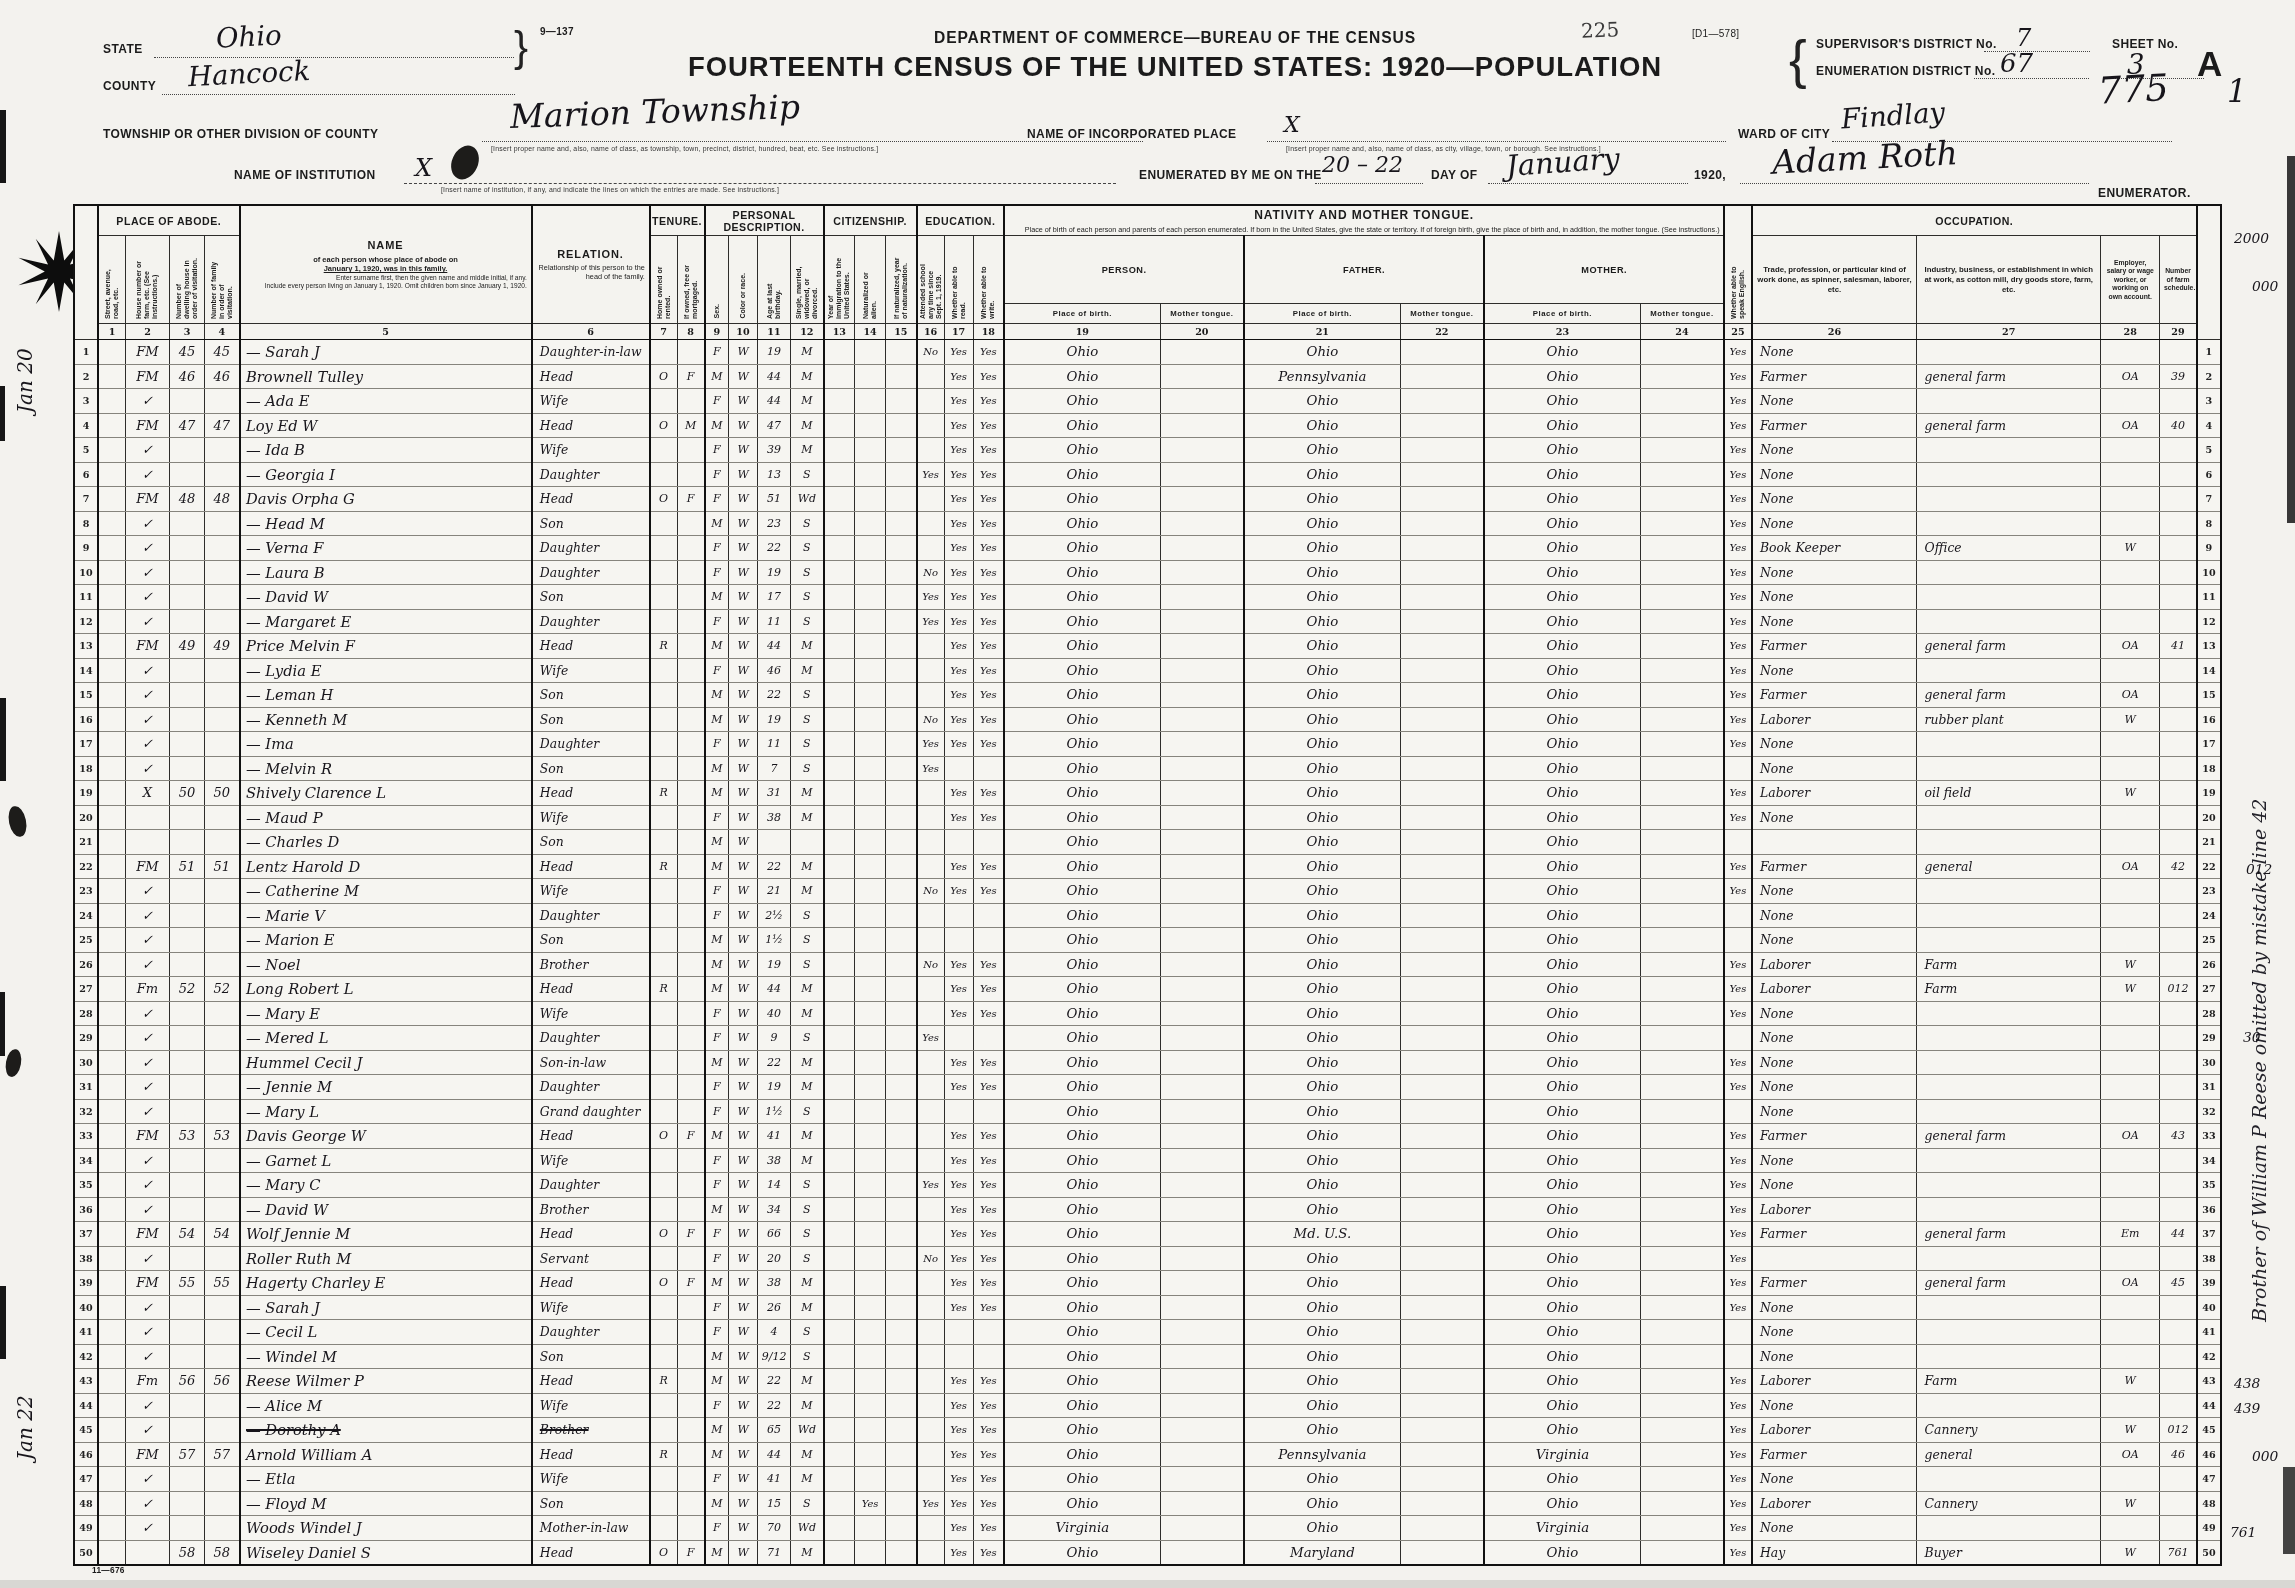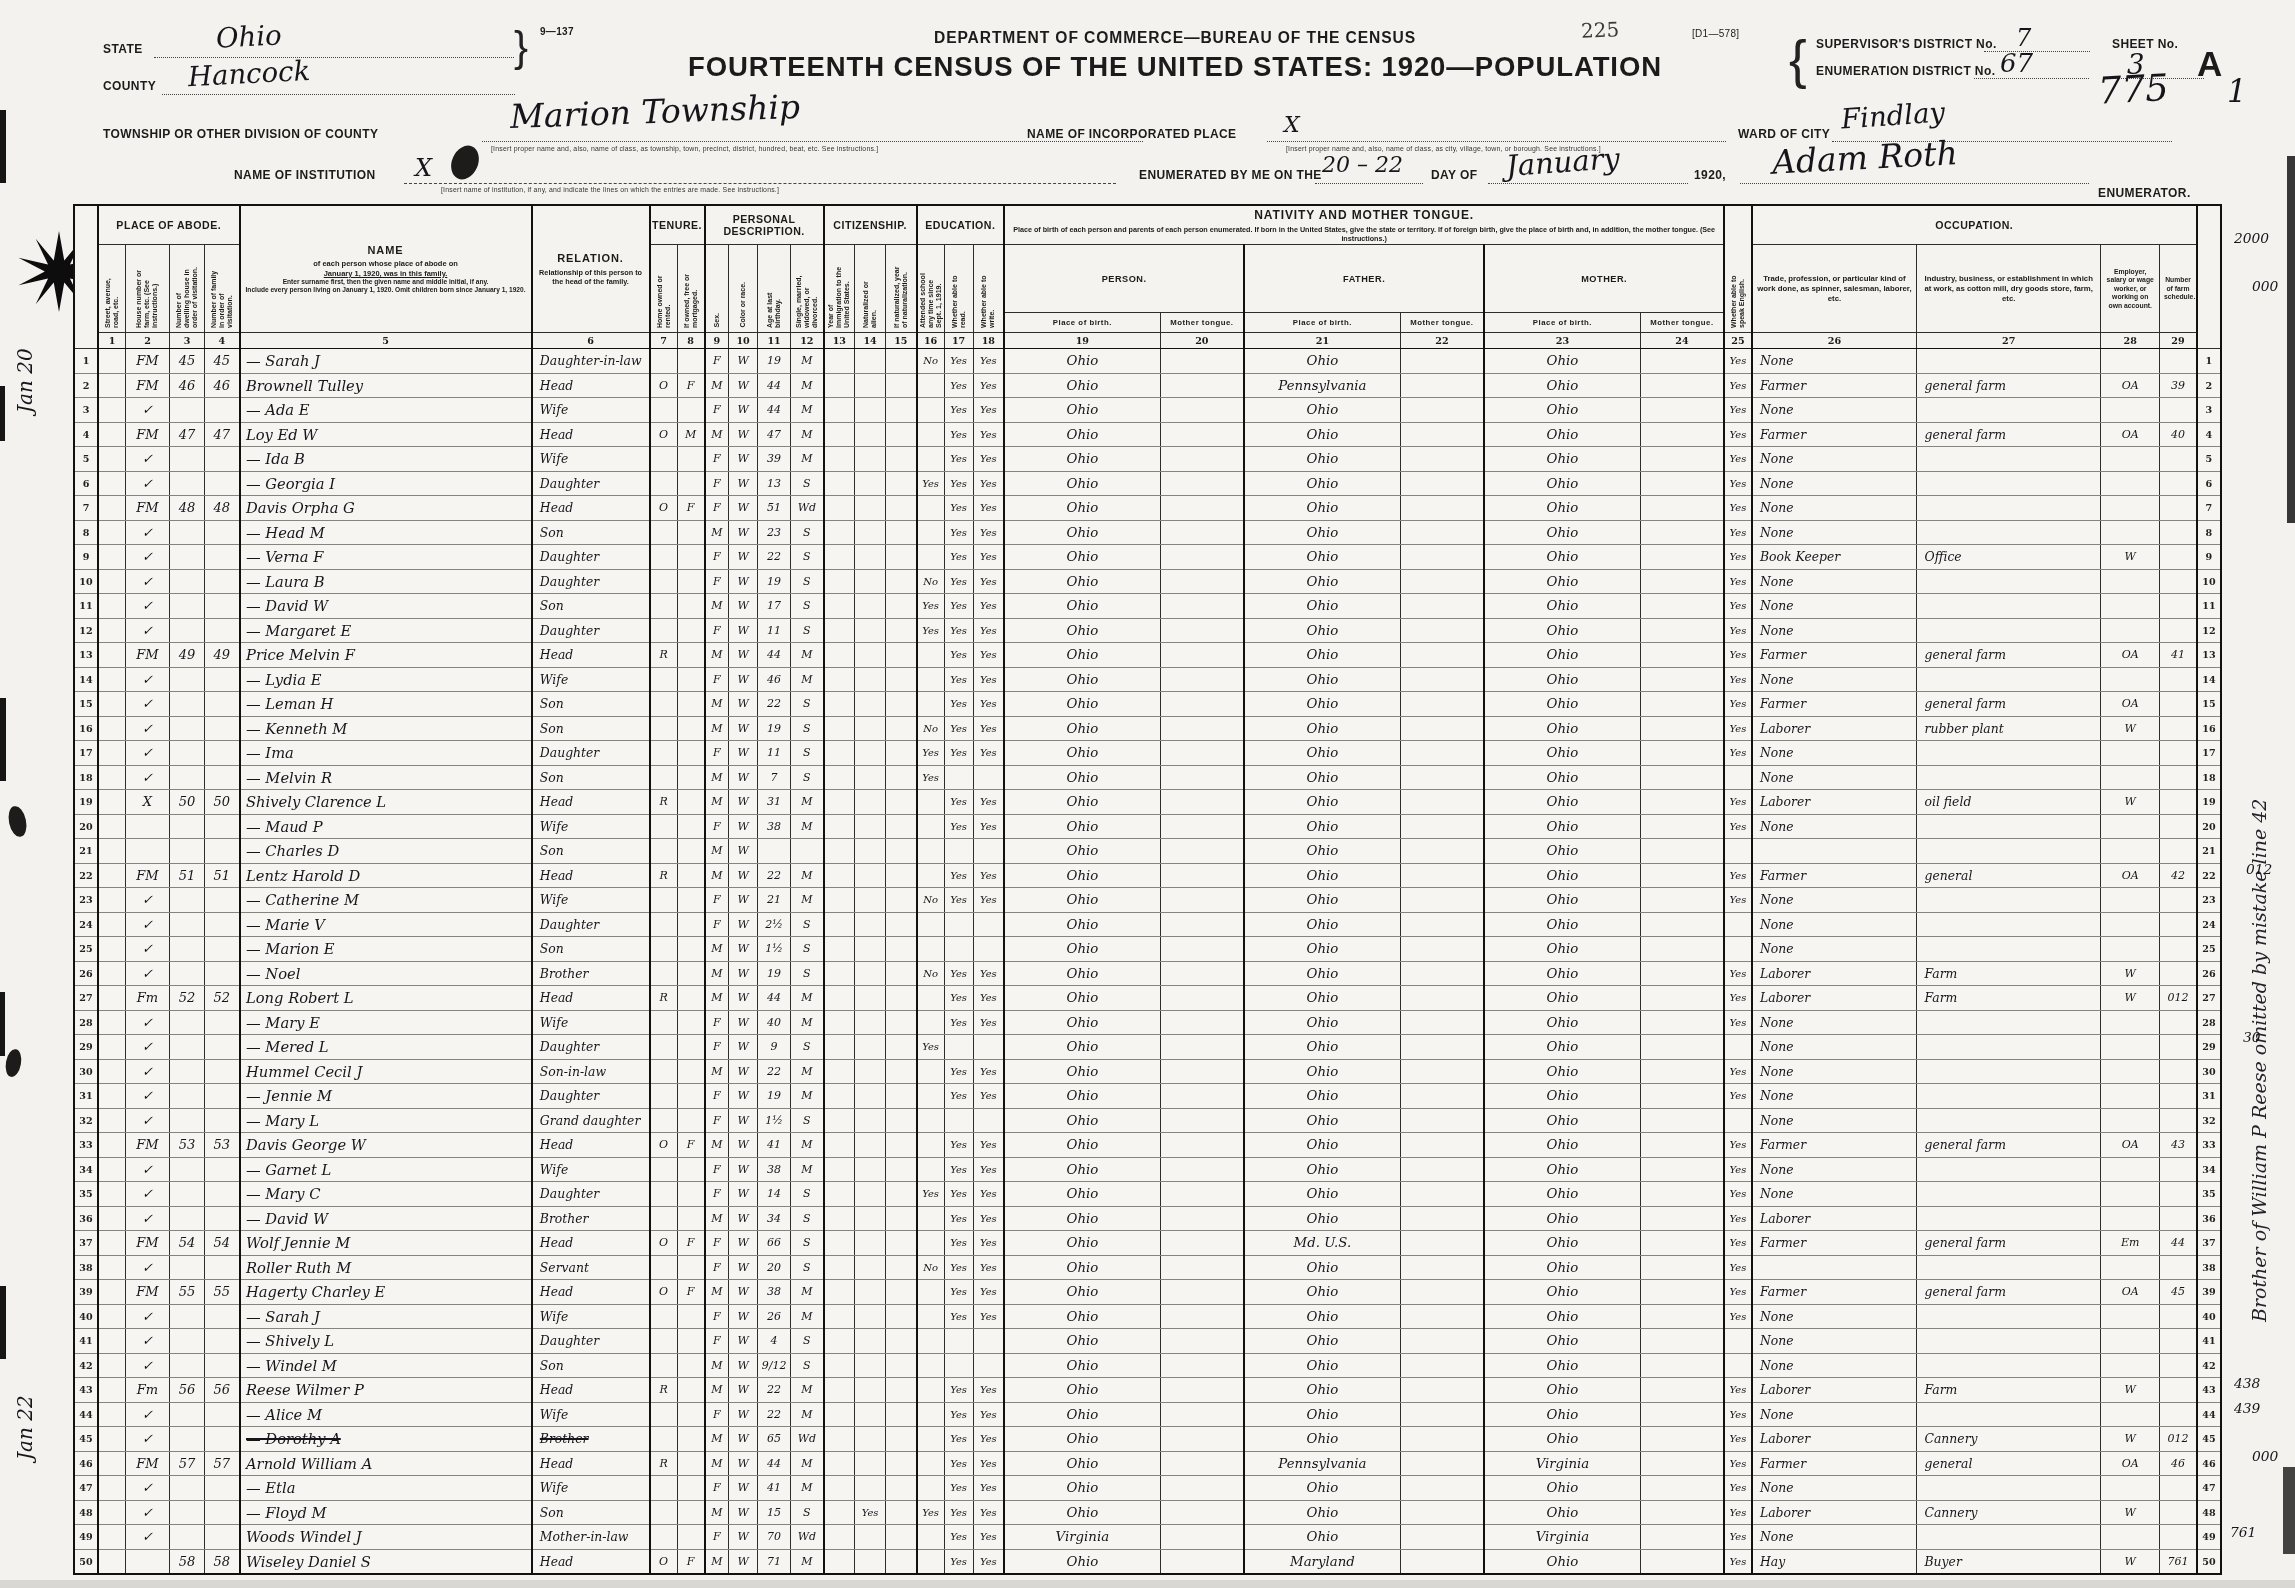--- a/index.html
+++ b/index.html
@@ -25,21 +25,21 @@
   #census thead th{border-bottom:0.9px solid #2e2d2b;font-weight:bold;background:#f4f3ef;}
   #census .hv{border-right-width:2px;border-right-color:#111;}
   #census .grp{font-size:10.6px;letter-spacing:0.5px;text-align:center;}
   #census .vc{vertical-align:bottom;text-align:center;}
   #census .vt{writing-mode:vertical-rl;transform:rotate(180deg);display:inline-block;
               font-size:7px;font-weight:bold;line-height:1.15;max-height:64px;white-space:normal;
               letter-spacing:0;text-align:left;margin:1.8px auto;}
   #census .desc{font-size:7.5px;font-weight:bold;text-align:center;line-height:1.25;white-space:normal;padding:1.8px 3.7px;}
   #census .desc .t1{font-size:11px;letter-spacing:0.9px;display:block;margin-bottom:1.8px;}
   #census .desc .t2{display:block;}
-  #census .desc .tn{display:block;font-size:6.6px;font-weight:bold;margin-top:0;}
+  #census .desc .tn{display:block;font-size:6.6px;font-weight:normal;margin-top:0;text-align:right;}
   #census .numrow td{font-size:9.6px;font-weight:bold;text-align:center;border-bottom:1.4px solid #111;
                      font-family:"DejaVu Serif",serif;height:14.7px;background:#f4f3ef;}
   #census tbody tr{height:24.5px;}
   #census tbody td{border-bottom:0.9px solid #86847d;text-align:center;vertical-align:middle;
                    font-family:"DejaVu Serif",serif;font-style:italic;color:#17151b;}
   #census tbody tr.fam td{border-top:1.8px solid #111;}
   #census td.ln{font-style:normal;font-family:"DejaVu Serif",serif;font-size:9.6px;font-weight:bold;color:#222;}
   #census td.cname{text-align:left;padding-left:5.5px;font-size:14.7px;}
   #census td.crel{text-align:left;padding-left:7.3px;font-size:12.4px;}
   #census td.cpob{font-size:13.3px;}
@@ -1583,21 +1583,21 @@
         <td class="h12"></td>
         <td class="h12 hv"></td>
         <td class="ln">40</td>
       </tr>
       <tr>
         <td class="ln hv">41</td>
         <td></td>
         <td class="h14">✓</td>
         <td class="h14"></td>
         <td class="h14 hv"></td>
-        <td class="cname hv">— Shively L</td>
+        <td class="cname hv">— Cecil L</td>
         <td class="crel hv">Daughter</td>
         <td class="h12"></td>
         <td class="h12 hv"></td>
         <td class="h12">F</td>
         <td class="h12">W</td>
         <td class="h12">4</td>
         <td class="h12 hv">S</td>
         <td class="h11"></td>
         <td class="h11"></td>
         <td class="h11 hv"></td>

